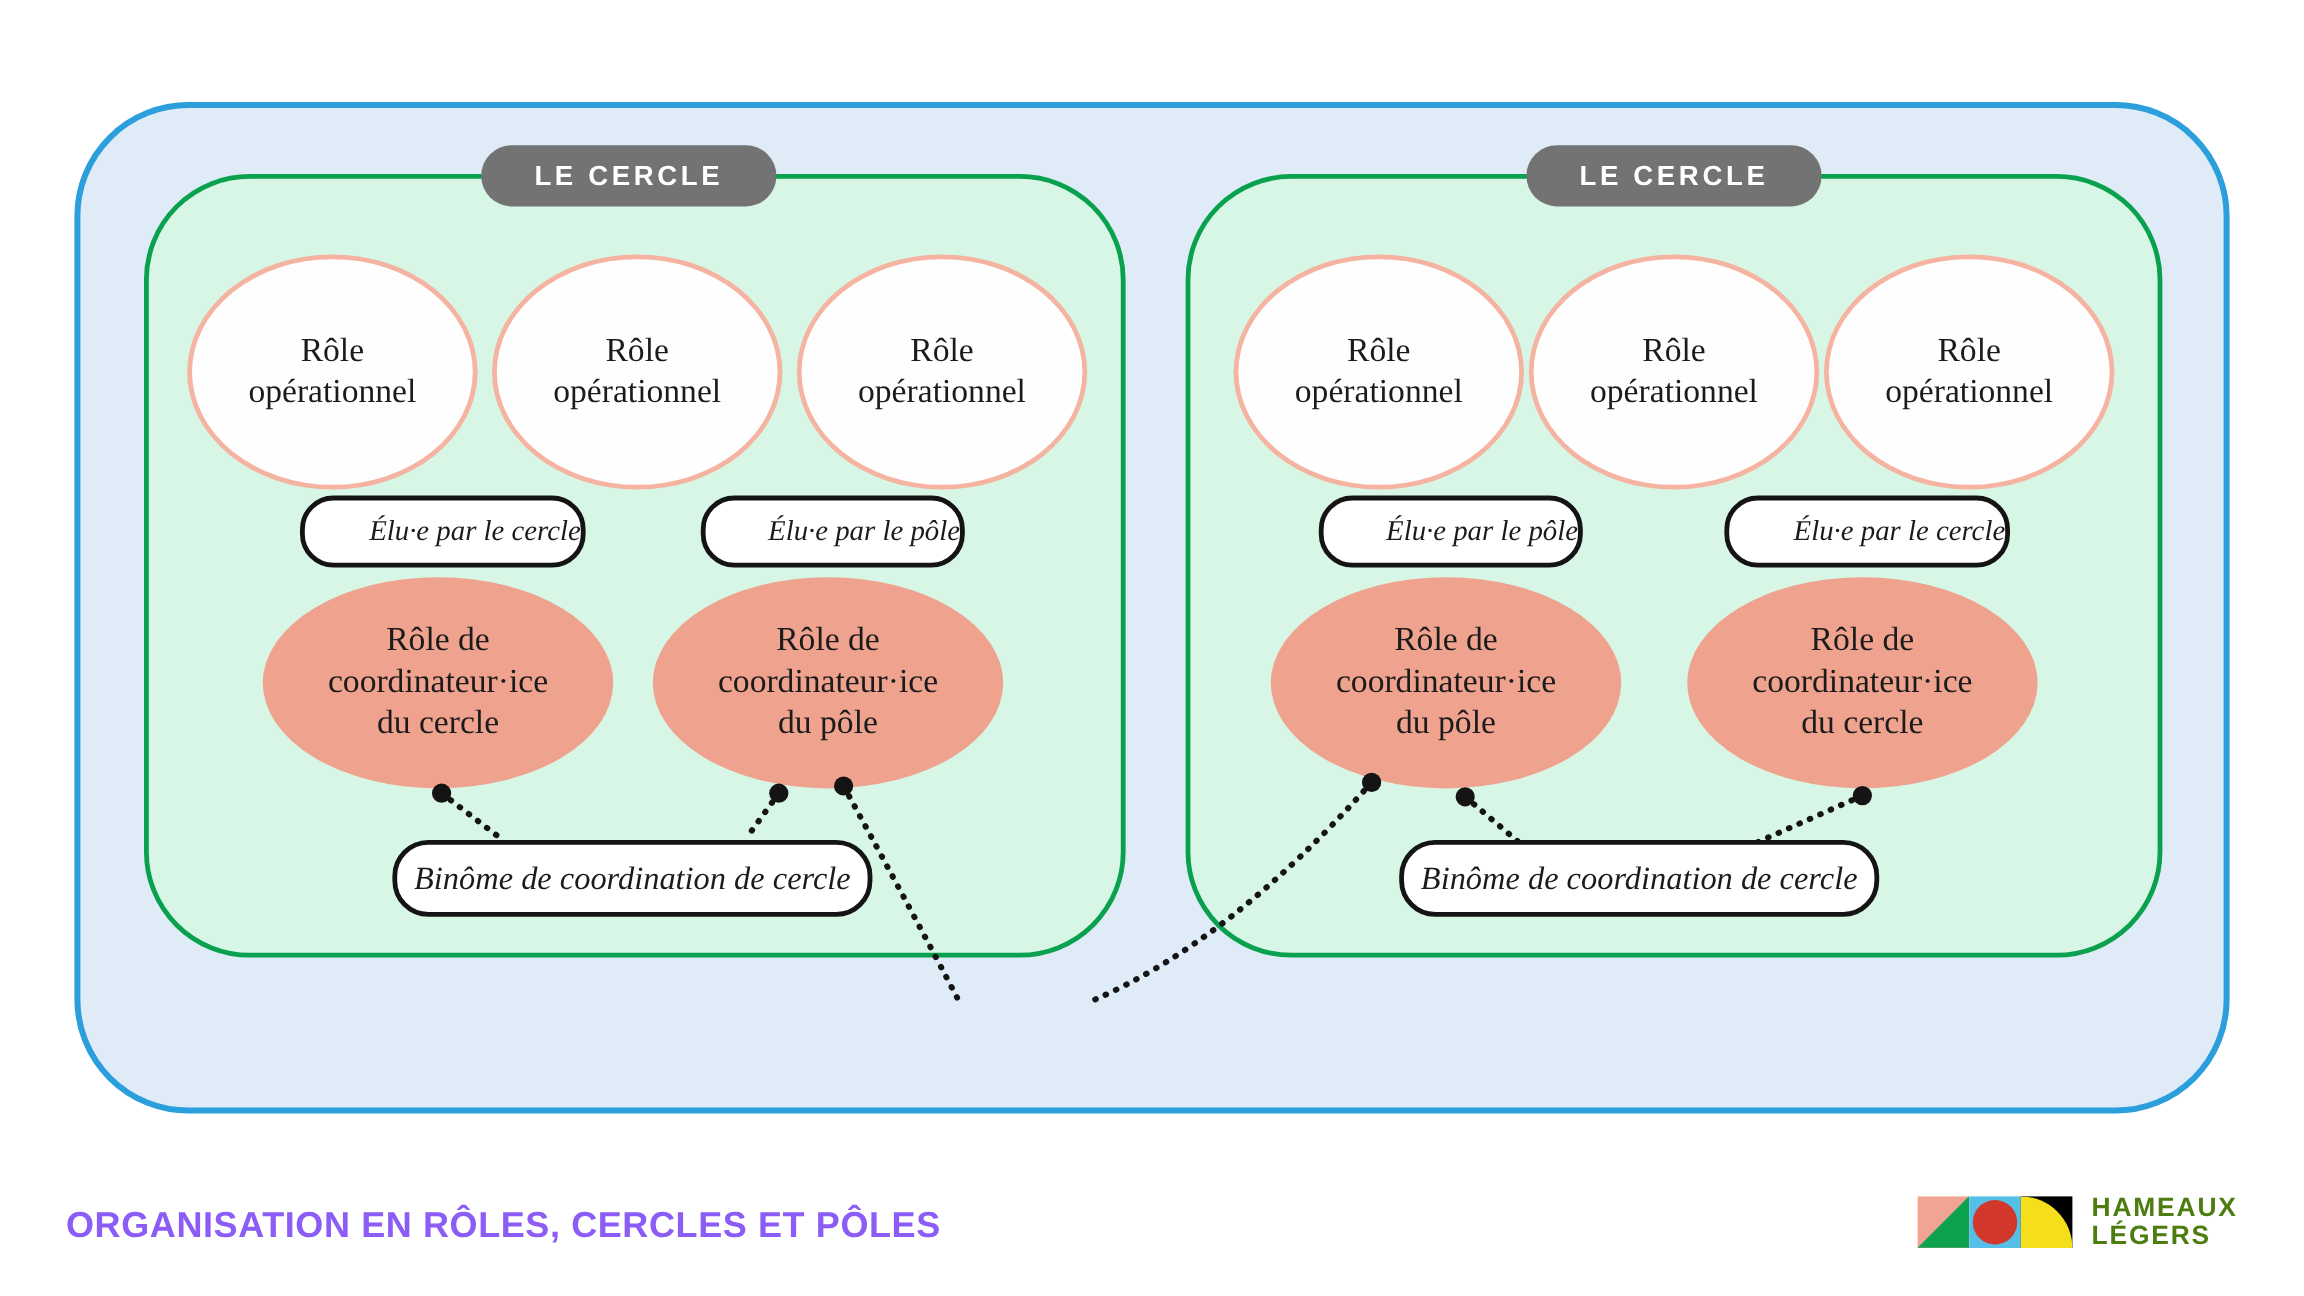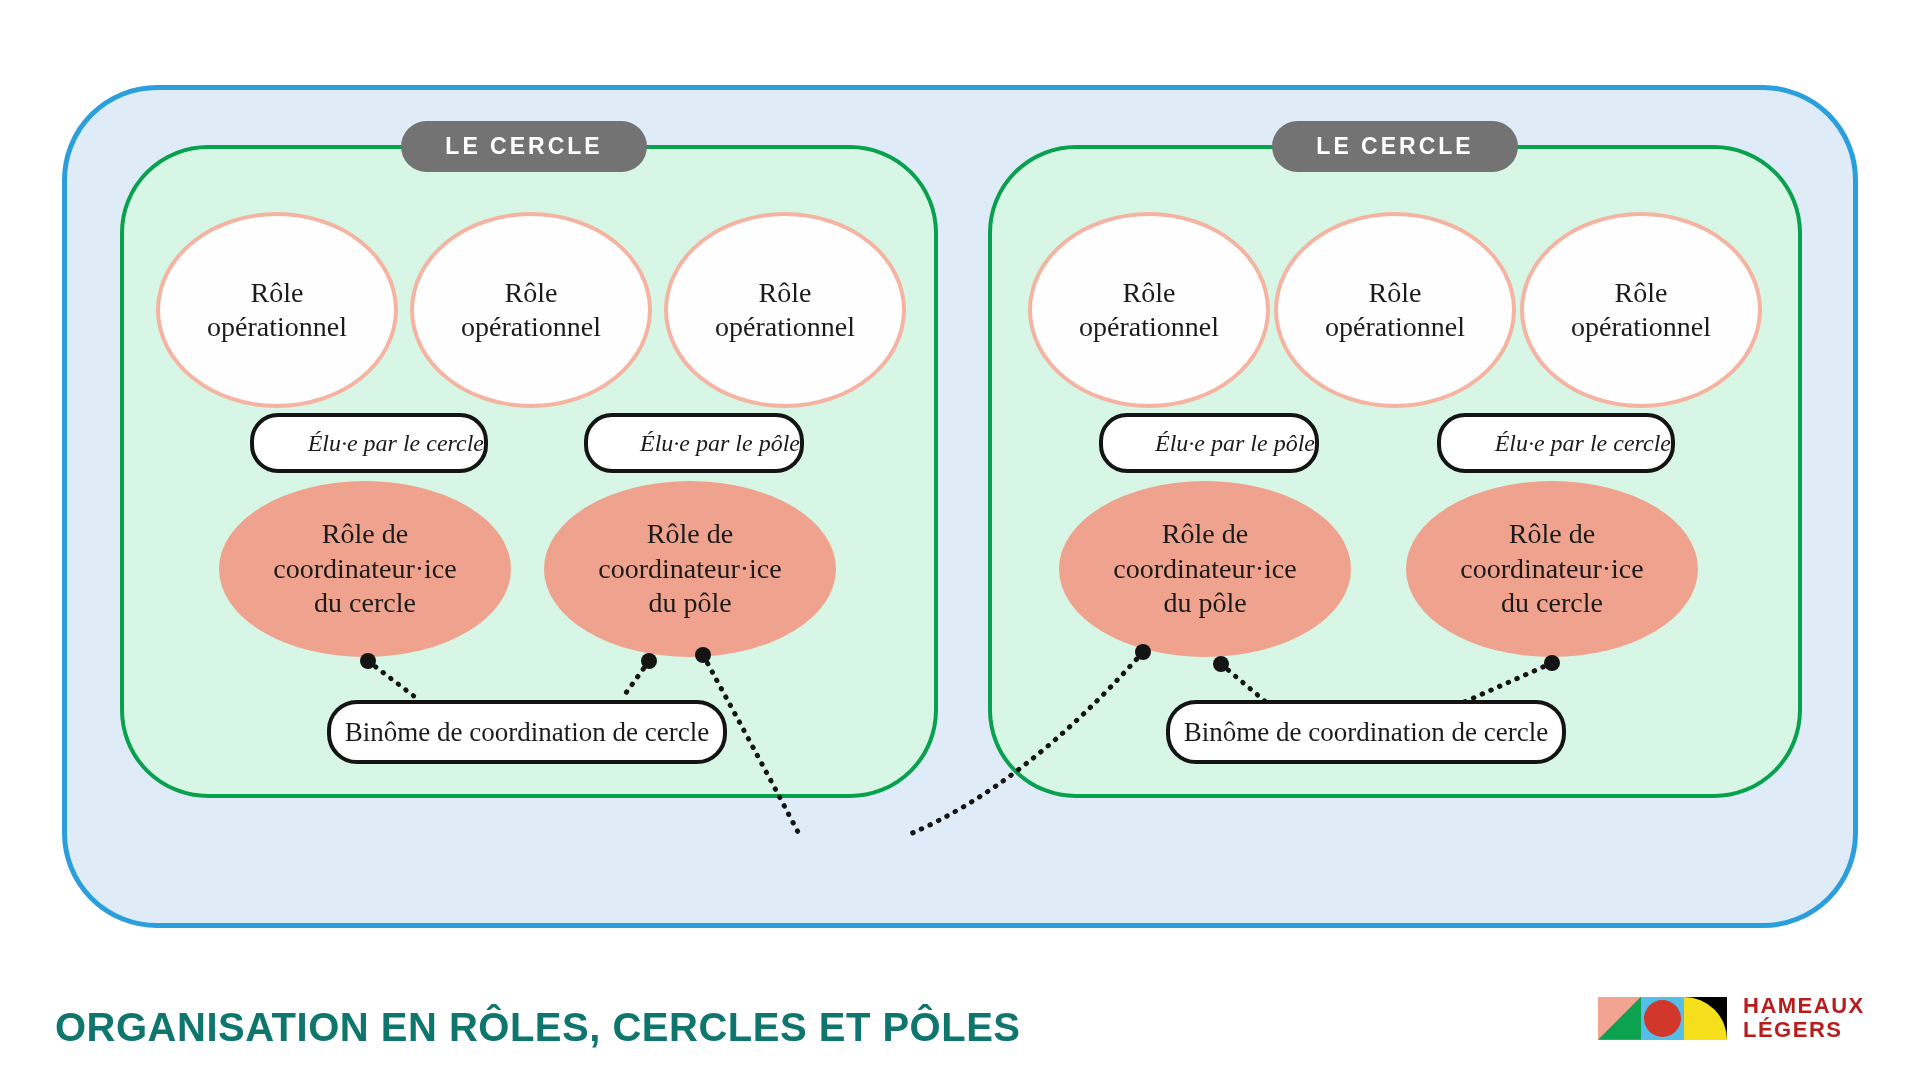--- a/index.html
+++ b/index.html
@@ -49,45 +49,45 @@
   .coord-ellipse{
     position:absolute;top:481px;width:292px;height:176px;border-radius:50%;
     background:#efa28d;display:flex;flex-direction:column;align-items:center;justify-content:center;
     font-size:28px;line-height:1.23;text-align:center;z-index:3;
   }
   .ce1{left:219px;} .ce2{left:544px;} .ce3{left:1059px;} .ce4{left:1406px;}
   
   .binome-pill{
     position:absolute;background:#ffffff;border:4px solid #141414;
     display:flex;align-items:center;justify-content:center;
-    white-space:nowrap;z-index:5;
+    font-style:italic;white-space:nowrap;z-index:5;
   }
   .bc-left{left:327px;top:700px;width:392px;height:56px;border-radius:30px;font-size:27px;}
   .bc-right{left:1166px;top:700px;width:392px;height:56px;border-radius:30px;font-size:27px;}
   .bp-pole{left:601px;top:829px;width:720px;height:60px;border-radius:32px;border-width:5px;font-size:28px;}
   
   .connectors{position:absolute;left:0;top:0;z-index:4;pointer-events:none;}
   
   .footer-title{
     position:absolute;left:55px;top:1005px;
     font-family:"Liberation Sans","DejaVu Sans",sans-serif;font-weight:bold;
-    font-size:40px;letter-spacing:0.5px;color:#0f766e;white-space:nowrap;
+    font-size:30px;letter-spacing:0.5px;color:#8b5cf6;white-space:nowrap;
   }
   .logo{position:absolute;left:1598px;top:994px;display:flex;align-items:center;}
   .logo-squares{display:flex;}
   .logo-sq{width:43px;height:43px;position:relative;overflow:hidden;}
   .sq1{background:#f2a493;}
   .sq1 .tri{position:absolute;inset:0;background:#0ca24f;clip-path:polygon(0 100%,100% 100%,100% 0);}
   .sq2{background:#55bfe8;}
   .sq2 .dot{position:absolute;left:3px;top:3px;width:37px;height:37px;border-radius:50%;background:#d2372b;}
   .sq3{background:#000000;}
   .sq3 .quarter{position:absolute;left:0;bottom:0;width:43px;height:43px;background:#f5df1d;border-top-right-radius:100% 100%;}
   .logo-text{
     margin-left:16px;font-family:"Liberation Sans","DejaVu Sans",sans-serif;
-    font-weight:bold;font-size:22px;letter-spacing:1.5px;line-height:1.1;color:#b91c1c;
+    font-weight:bold;font-size:22px;letter-spacing:1.5px;line-height:1.1;color:#4d7c0f;
   }
   .logo-text span{display:block;}
   .tl{display:block;}
 </style>
 </head>
 <body>
 
 <div class="canvas">
 
   <div class="pole-box"></div>

